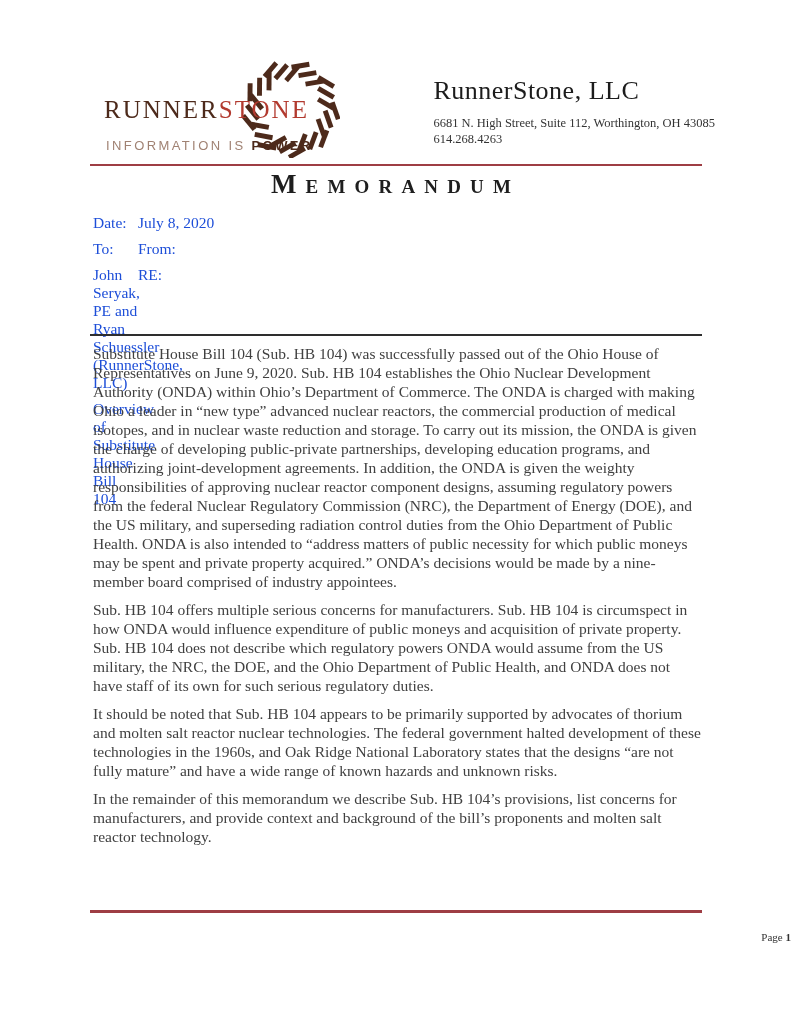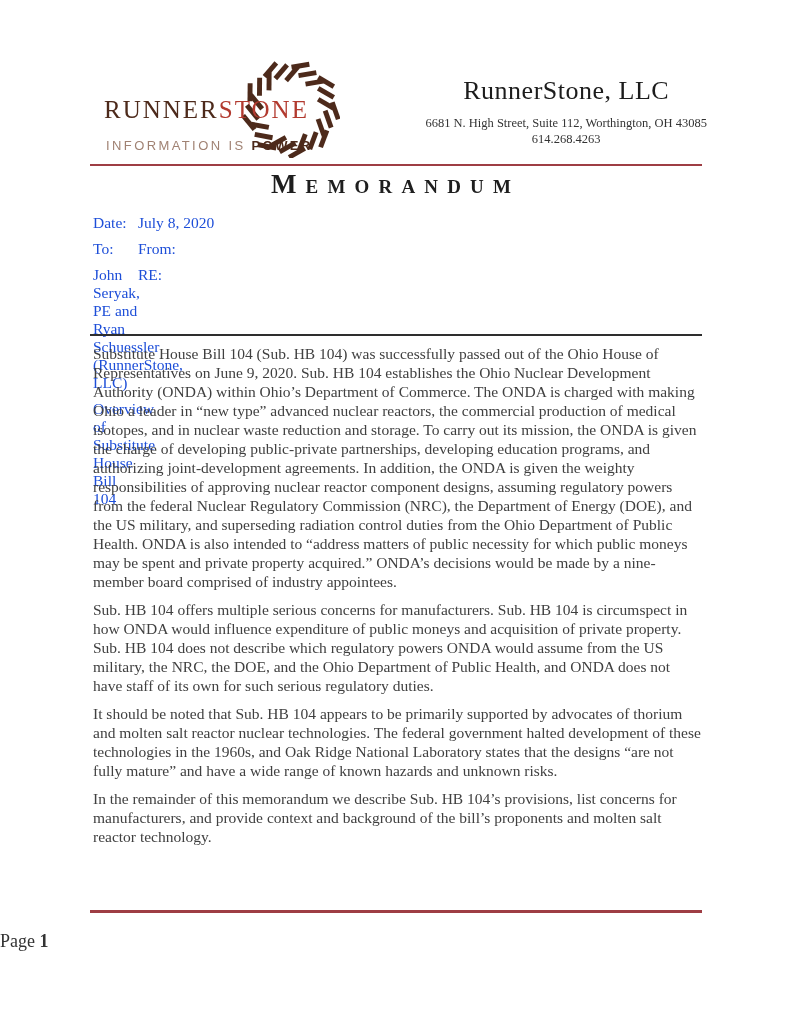--- a/index.html
+++ b/index.html
@@ -49,23 +49,23 @@
     font-family: Liberation Sans, sans-serif;
     font-size: 13px;
     letter-spacing: 2.4px;
     color: #a08273;
     white-space: nowrap;
   }
   .tagline .power { color: #4d2a1b; font-weight: 700; }
 
   .company-block {
     position: absolute;
-    right: 84px;
+    right: 76px;
     top: 76px;
-    text-align: center;
+    text-align: left;
   }
   .company-name {
     font-size: 26px;
     color: #1c1c1c;
     letter-spacing: 0.5px;
     margin-bottom: 9px;
   }
   .company-address, .company-phone {
     font-size: 12.5px;
     line-height: 16px;
@@ -118,22 +118,22 @@
     text-align: left;
   }
   .memo-body p { margin-bottom: 9px; }
 
   
   .page-footer {
     position: absolute;
     left: 0;
     top: 931px;
     width: 100%;
-    text-align: left;
-    font-size: 18px;
+    text-align: right;
+    font-size: 11px;
     color: #333333;
   }
   .page-footer .num { font-weight: 700; }
 </style>
 </head>
 <body>
 
 <div class="page">
 
   <header>

